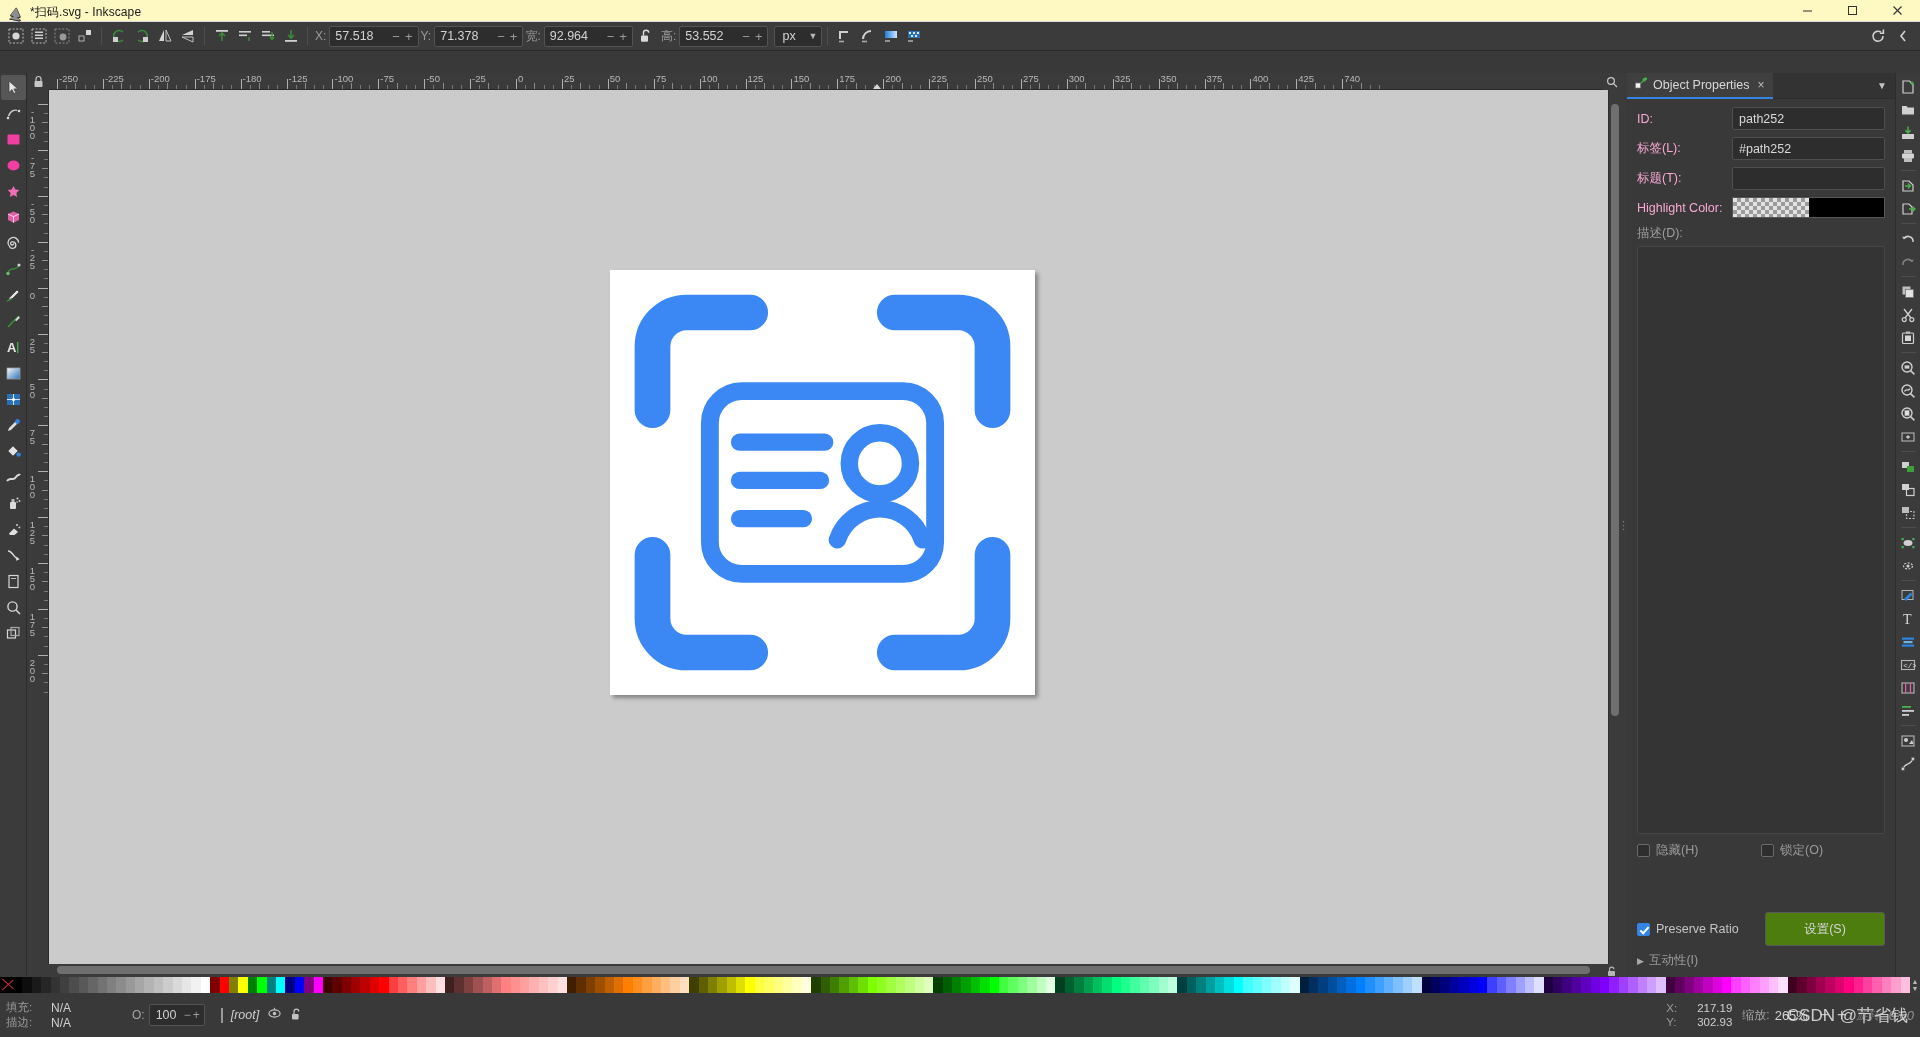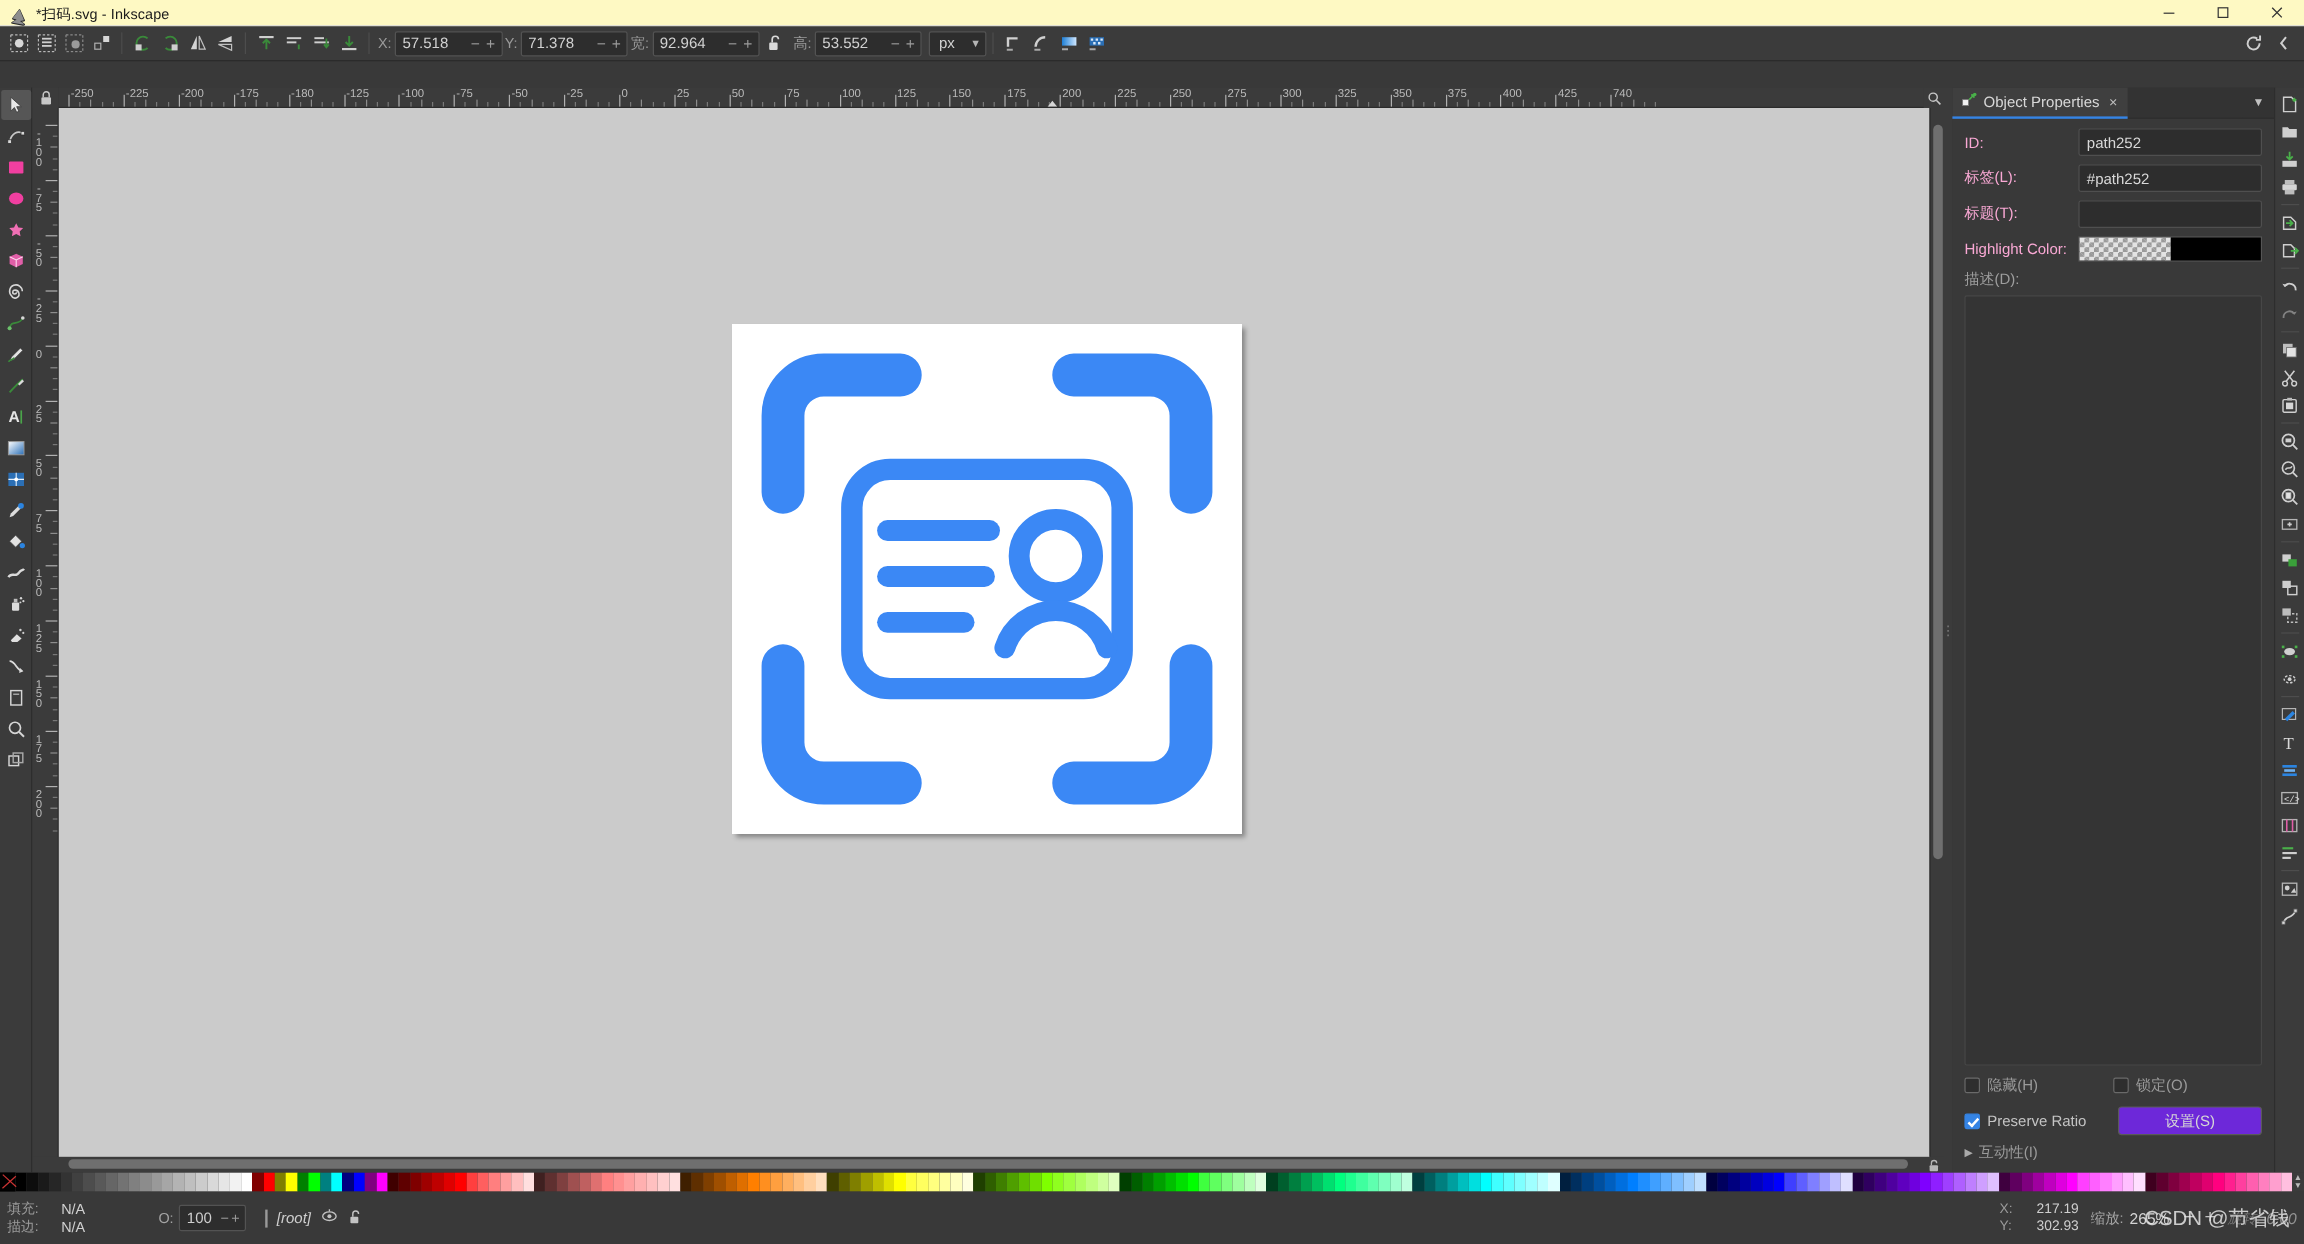--- a/index.html
+++ b/index.html
@@ -186,24 +186,24 @@
   .chkcell { display: flex; align-items: center; gap: 6px; width: 50%; font-size: 12.5px; color: #9a9a9a; }
   .chk {
     width: 13px; height: 13px; border: 1px solid #6a6a6a; border-radius: 2px; background: #2e2e2e;
     flex: none; position: relative;
   }
   .chk.on { background: #3584e4; border-color: #3584e4; }
   .chk.on::after {
     content: ""; position: absolute; left: 4px; top: 1px; width: 3px; height: 7px;
     border: solid #fff; border-width: 0 2px 2px 0; transform: rotate(42deg);
   }
-  .botrow { display: flex; align-items: center; gap: 10px; margin-bottom: 6px; }
+  .botrow { display: flex; align-items: center; gap: 10px; margin-bottom: 6px; margin-top: 44px; }
   .botrow .left-chk { display: flex; align-items: center; gap: 6px; font-size: 12.5px; color: #c4c4c4; flex: 1; }
   .pbtn {
-    width: 120px; height: 24px; background: #6d28d9; border: 1px solid #5a5a5a; border-radius: 3px;
+    width: 120px; height: 34px; background: #4d7c0f; border: 1px solid #5a5a5a; border-radius: 3px;
     display: flex; align-items: center; justify-content: center; font-size: 12.5px; color: #d6d6d6;
   }
   .expander { display: flex; align-items: center; gap: 5px; font-size: 12.5px; color: #9a9a9a; padding-bottom: 8px; }
   .expander .arrow { font-size: 9px; color: #aaa; }
 
   
   .cmdcol {
     width: 25px; background: #3b3b3b; display: flex; flex-direction: column; align-items: center;
     border-left: 1px solid #2d2d2d; padding-top: 2px; flex: none;
   }

